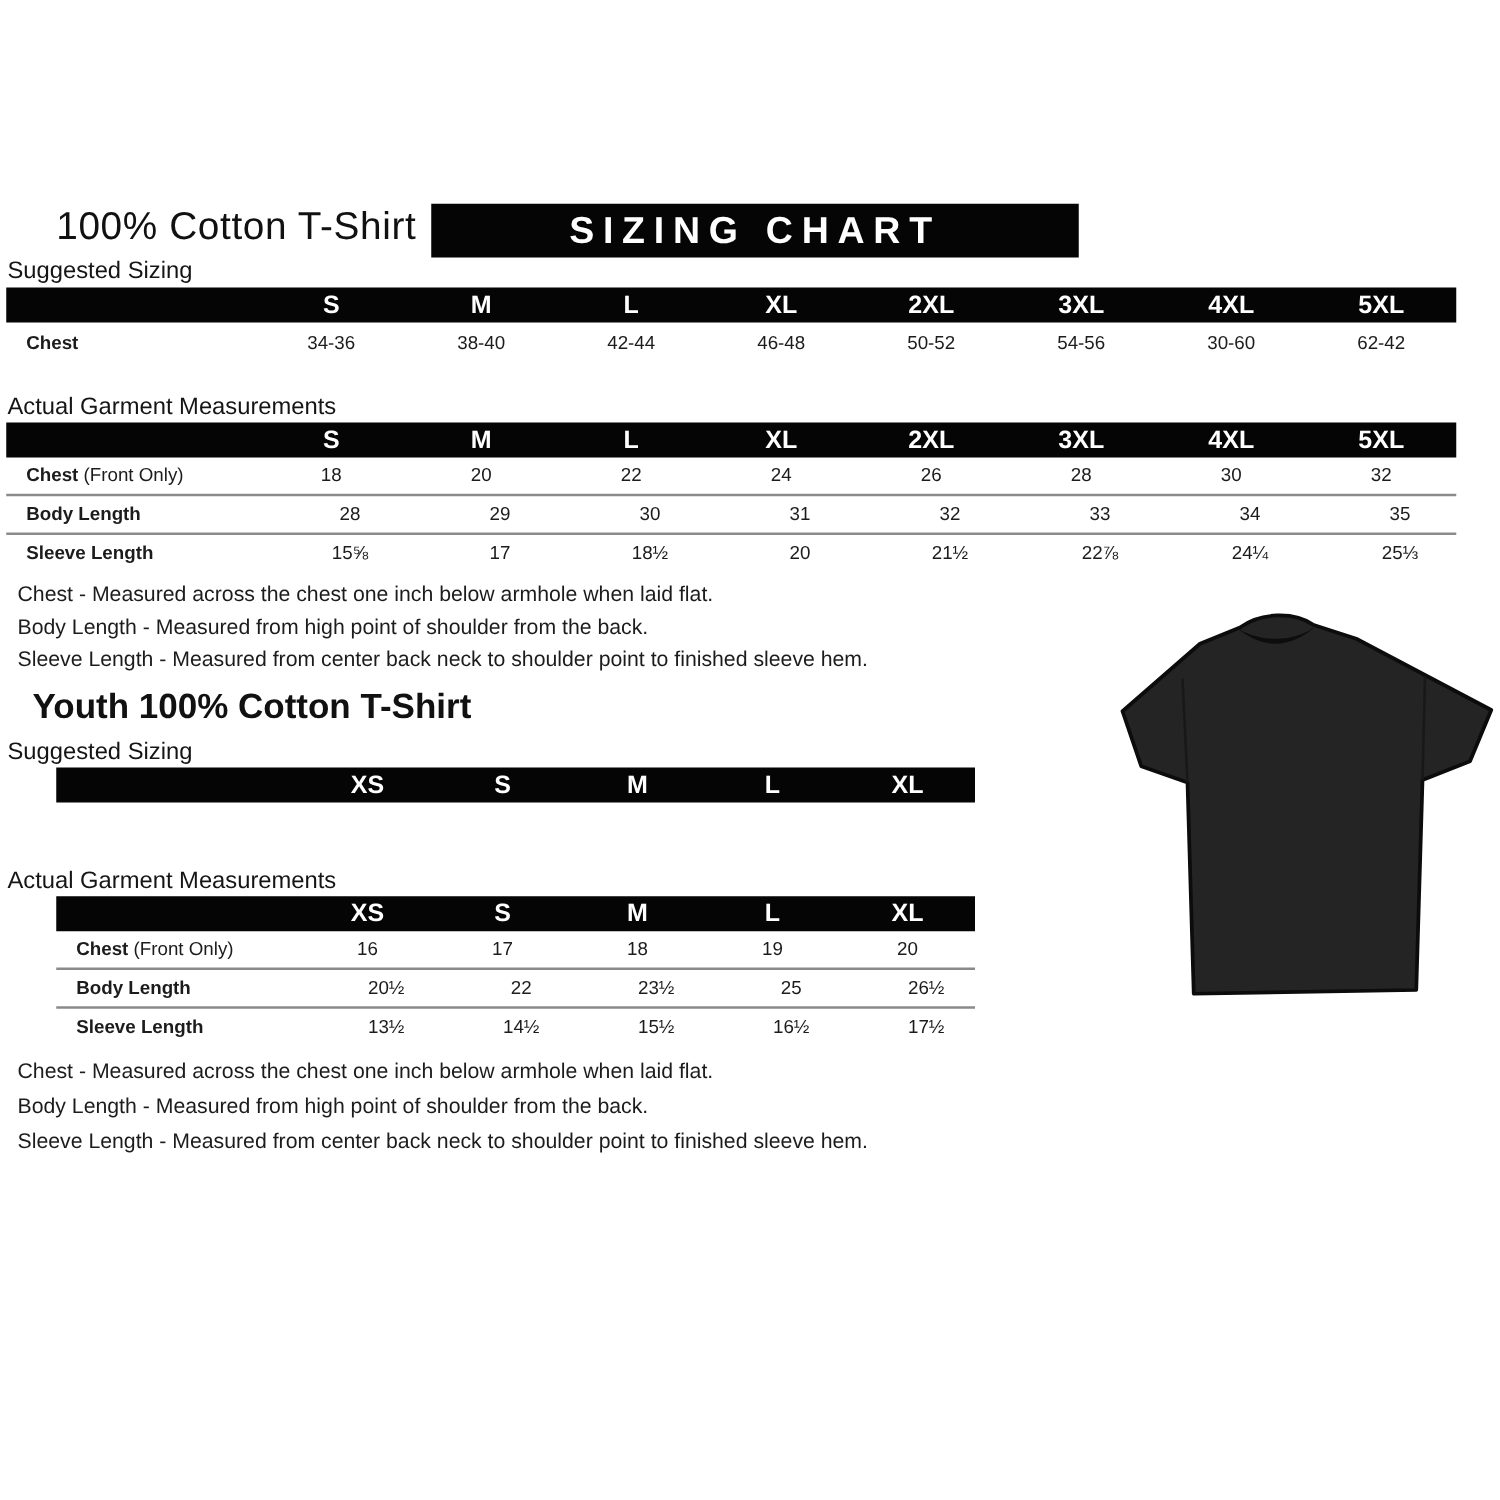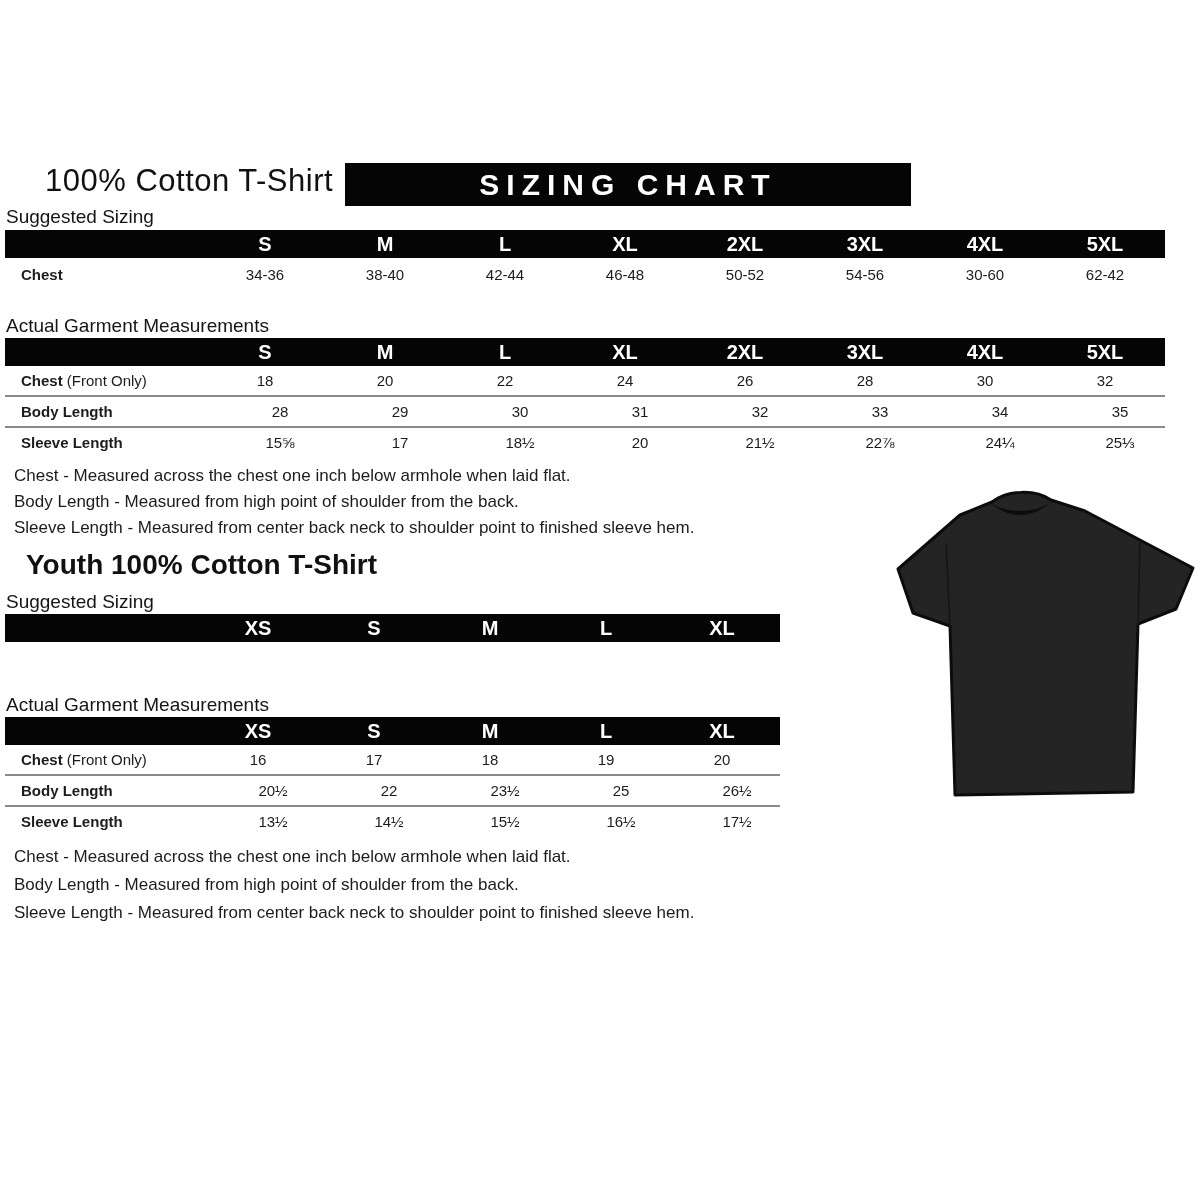--- a/index.html
+++ b/index.html
@@ -2,30 +2,30 @@
 <html><head>
 <meta charset="utf-8">
 <style>
   html,body{margin:0;padding:0;background:#ffffff;}
   .page{
     position:relative;width:1200px;height:1200px;background:#ffffff;overflow:hidden;
     font-family:"Liberation Sans",sans-serif;color:#1c1c1c;
   }
   .abs{position:absolute;}
   .page-title{left:14px;top:163px;font-size:31px;font-weight:normal;letter-spacing:0.5px;color:#111;margin-left:31px;}
-  .banner{left:345px;top:163px;width:566px;height:43px;background:#050505;
+  .banner{left:345px;top:163px;width:518px;height:43px;background:#050505;
           display:flex;align-items:center;justify-content:center;}
   .banner span{color:#ffffff;font-weight:bold;font-size:30px;letter-spacing:7px;}
   .section-label{font-size:19px;color:#151515;}
   .youth-title{left:2px;top:549px;font-size:28px;font-weight:bold;color:#111;margin-left:24px;}
 
   .table{left:5px;}
   .thead,.trow{display:grid;align-items:center;}
   .t-adult .thead,.t-adult .trow{grid-template-columns:200px repeat(8,1fr);}
-  .t-youth .thead,.t-youth .trow{grid-template-columns:195px repeat(5,1fr);}
+  .t-youth .thead,.t-youth .trow{grid-template-columns:195px repeat(5,1fr);margin-left:40px;}
   .t-adult{width:1160px;}
   .t-youth{width:775px;}
   .thead{background:#050505;height:28px;}
   .th{color:#ffffff;font-weight:bold;font-size:20px;text-align:center;line-height:1;}
   .td{font-size:15px;text-align:center;color:#1c1c1c;}
   .td.label{text-align:left;padding-left:16px;}
   .td.label .b{font-weight:bold;}
   .t-sugg .trow{height:33px;}
   .t-act .trow{height:29px;}
   .t-act .trow + .trow{border-top:2px solid #8a8a8a;gap:30px;}

